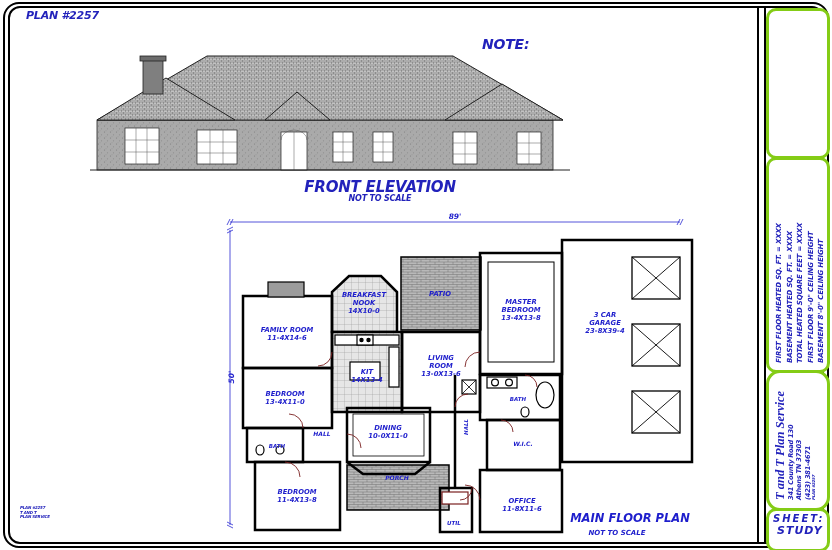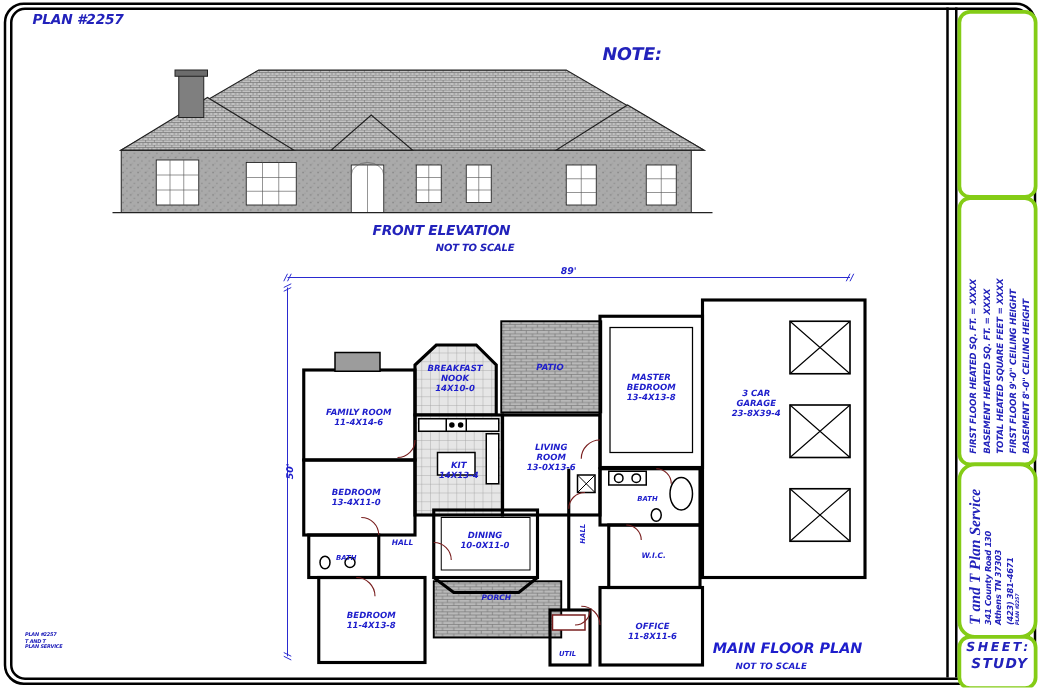--- a/index.html
+++ b/index.html
@@ -7,21 +7,21 @@
        font-family:"DejaVu Sans",sans-serif;}
   .abs{position:absolute;}
   .ink{color:#2222bb;font-style:italic;font-weight:bold;letter-spacing:-0.2px;}
   .border-outer{left:3px;top:2px;width:822px;height:542px;border:2px solid #000;border-radius:16px;}
   .border-inner{left:8px;top:6px;width:812px;height:534px;border:2px solid #000;border-radius:12px;}
   .vsep{left:757px;top:6px;width:5px;height:536px;border-left:2px solid #000;border-right:2px solid #000;}
   .rbox{left:766px;width:58px;border:3px solid #84cc16;border-radius:10px;background:#fff;}
   .rot{position:absolute;transform:rotate(-90deg);transform-origin:0 0;}
   .plan-number{left:26px;top:9px;font-size:11px;}
   .note{left:482px;top:8px;font-size:14px;line-height:1.22;margin-top:28px;}
-  .elev-title{left:298px;top:178px;width:164px;text-align:left;font-size:11px;}
+  .elev-title{left:298px;top:178px;width:164px;text-align:center;font-size:15px;}
   .elev-sub{left:298px;top:194px;width:164px;text-align:center;font-size:8px;}
   .spec-lines{font-size:7px;line-height:1.5;white-space:nowrap;}
   .company{font-size:12.5px;font-family:"Liberation Serif",serif;font-style:italic;font-weight:bold;
            color:#2222bb;white-space:nowrap;line-height:1.05;}
   .addr{font-size:6.6px;line-height:1.25;white-space:nowrap;}
   .planref{font-size:4px;line-height:1.1;}
   .sheetbox-label{font-size:10px;letter-spacing:2px;}
   .sheetbox-value{font-size:11px;letter-spacing:1px;}
   .stamp{left:20px;top:506px;font-size:4px;line-height:1.15;}
   svg text{fill:#1e1ecc;font-family:"DejaVu Sans",sans-serif;font-style:italic;font-weight:bold;}

